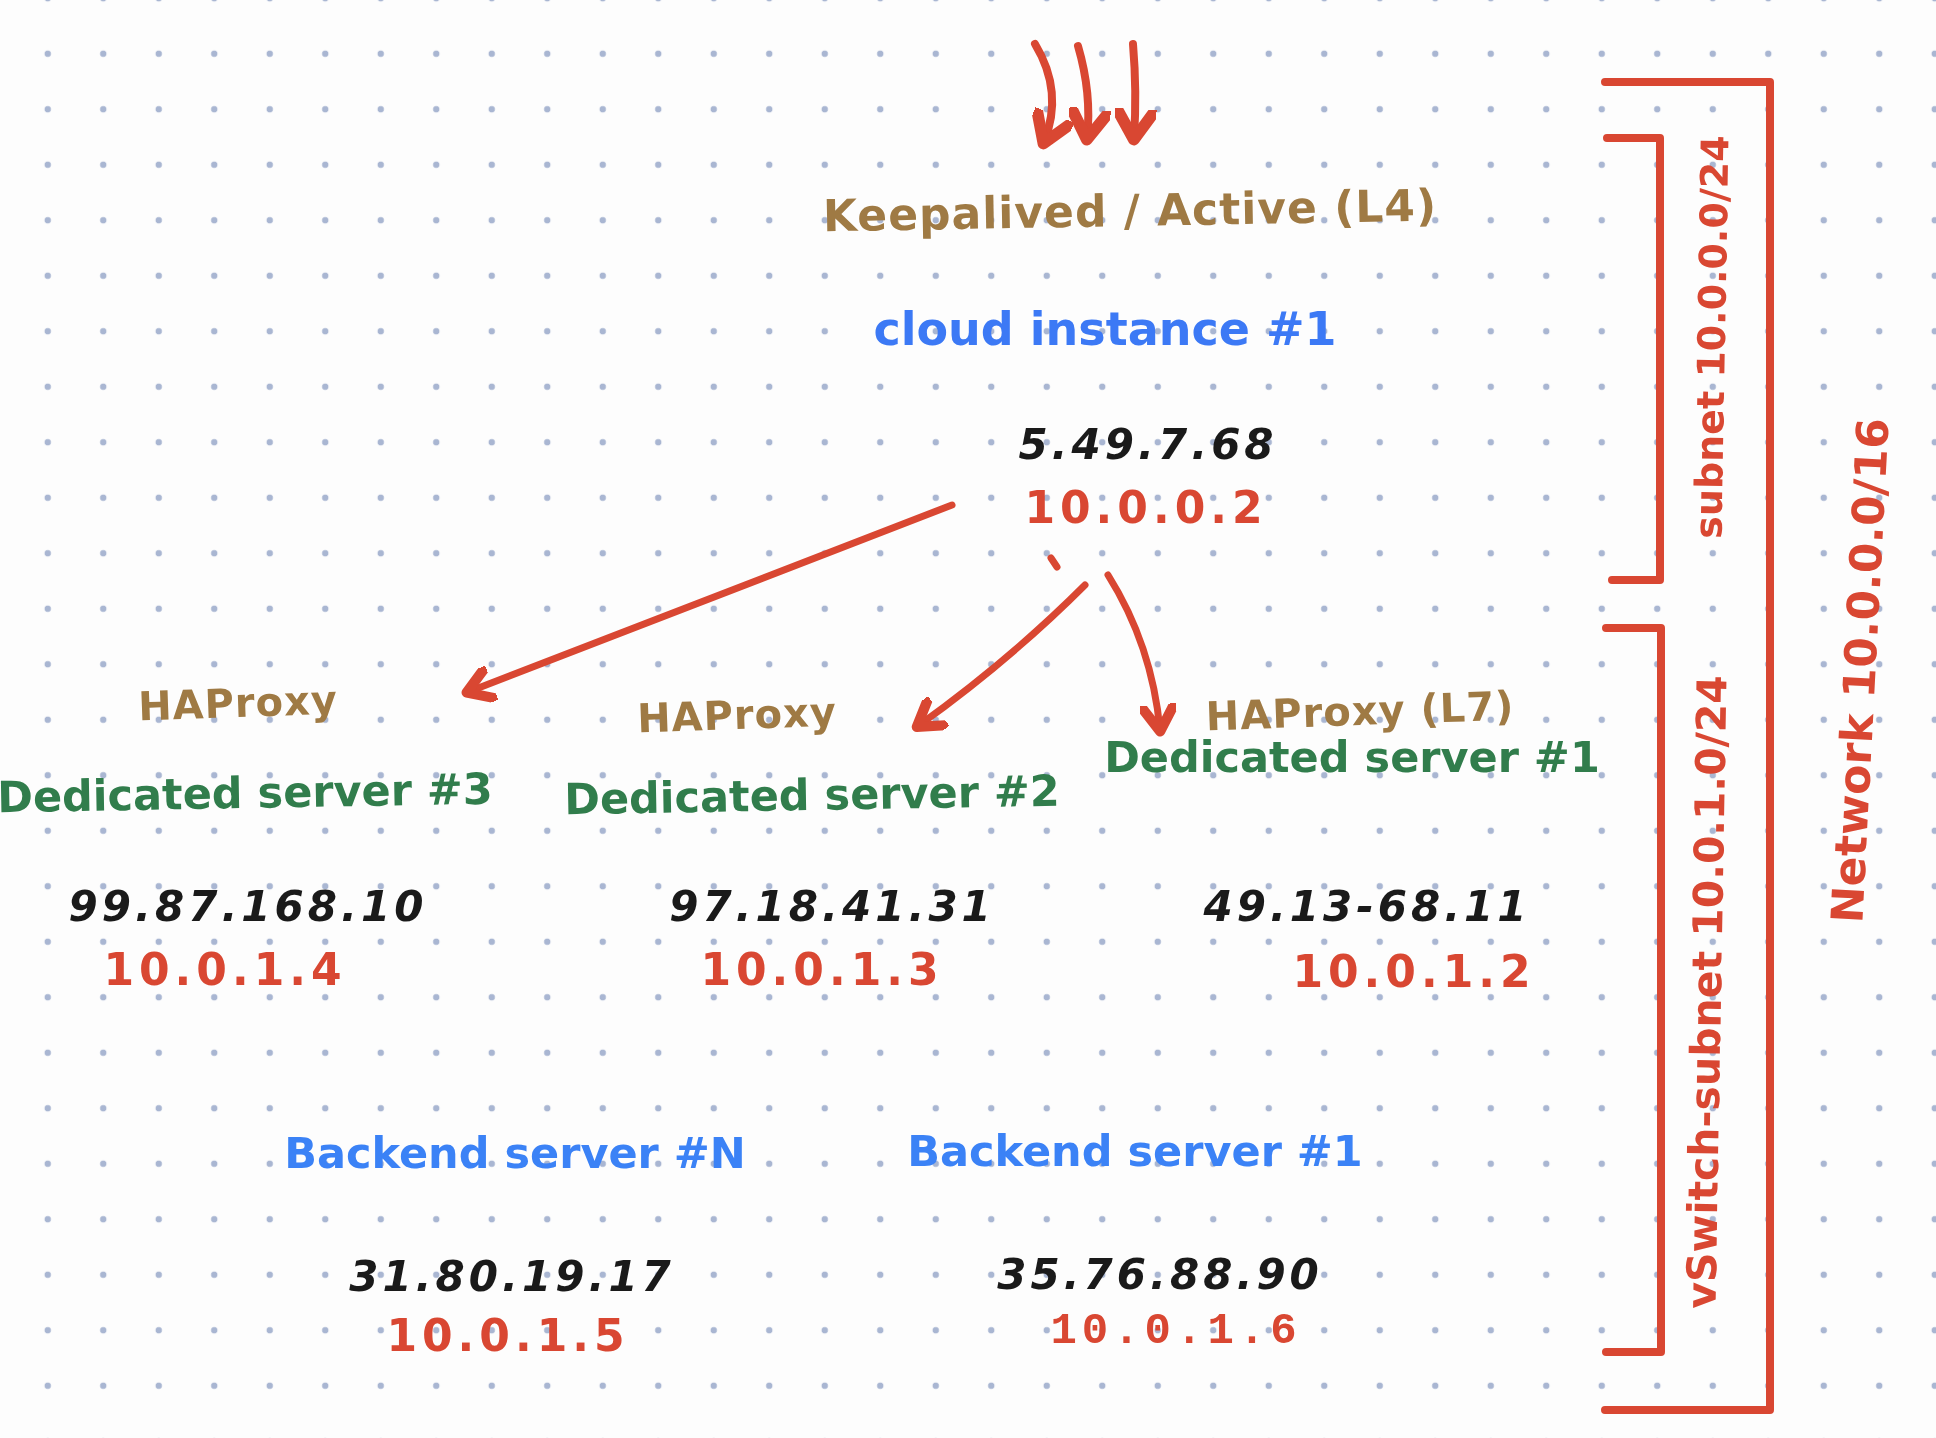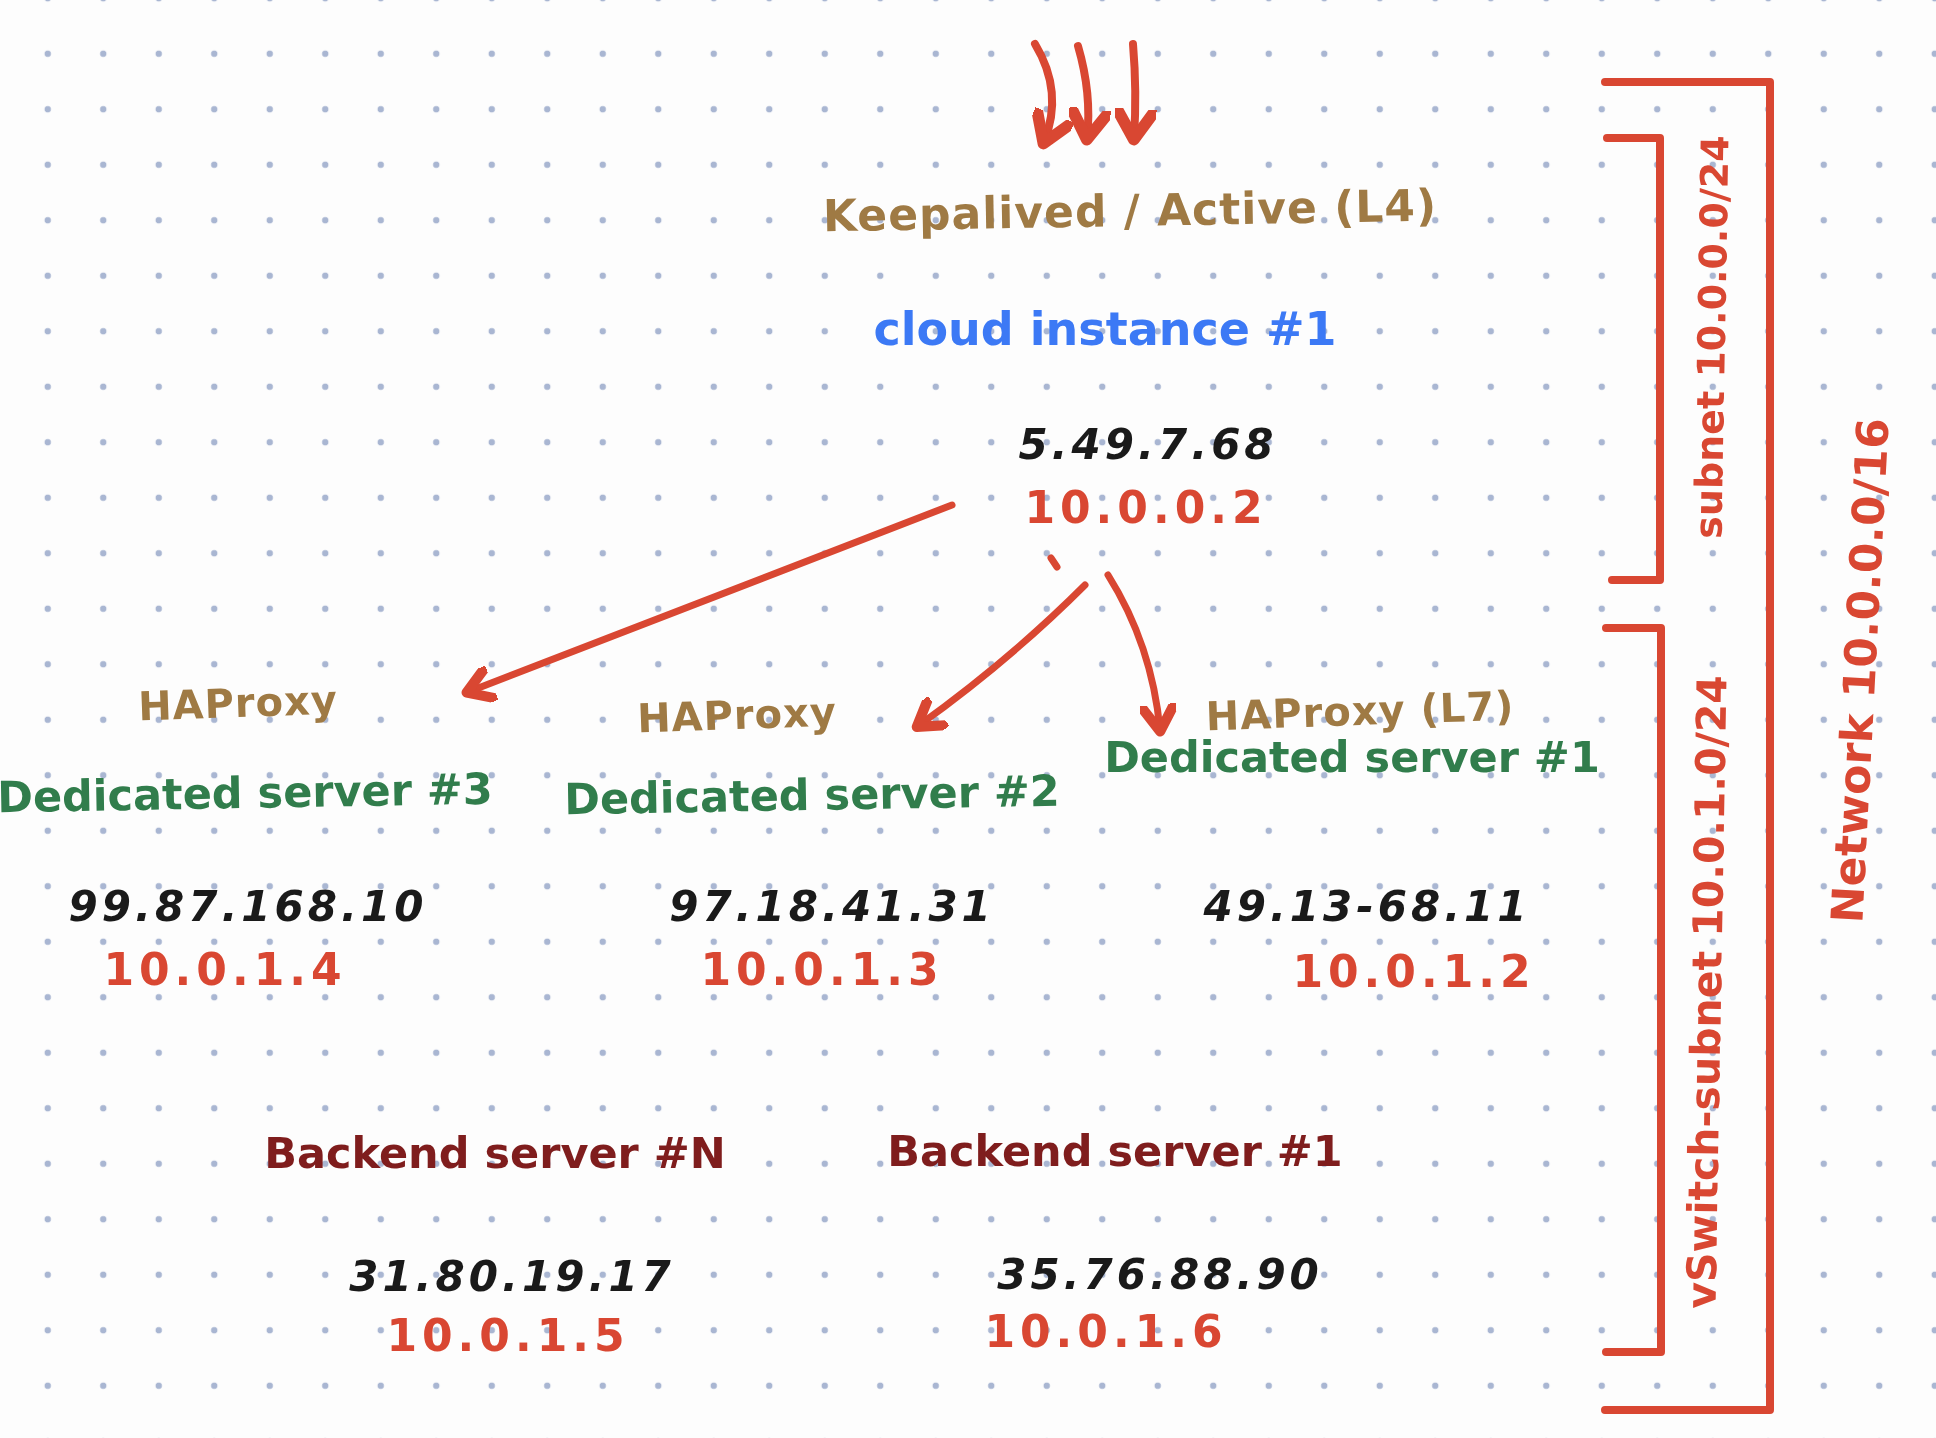--- a/index.html
+++ b/index.html
@@ -18,21 +18,21 @@
   }
   .txt{
     position:absolute;
     white-space:nowrap;
     font-weight:700;
     transform:translateX(-50%);
   }
   .brown{color:#9f7a44;}
   .blue{color:#3c79f5;}
   .green{color:#317d4c;}
-  .purple{color:#7f1d1d;}
+  .purple{color:#3b82f6;margin-left:20px;}
   .ink{color:#1a1a1a;font-style:italic;}
   .red{color:#d94732;}
   .role{font-size:40px;letter-spacing:1px;}
   .server{font-size:43px;}
   .pubip{font-size:42px;letter-spacing:4px;}
   .privip{font-size:44px;letter-spacing:5px;}
   .side{
     font-size:40px;
     transform-origin:center center;
     transform:translateX(-50%) rotate(-89deg) ;
@@ -94,17 +94,17 @@
 <div class="txt green server" style="left:1352px;top:732px;">Dedicated server #1</div>
 <div class="txt ink pubip" style="left:1367px;top:882px;">49.13-68.11</div>
 <div class="txt red privip" style="left:1370px;top:946px;margin-left:44px;">10.0.1.2</div>
 
 <div class="txt purple server" style="left:495px;top:1128px;">Backend server #N</div>
 <div class="txt ink pubip" style="left:512px;top:1252px;">31.80.19.17</div>
 <div class="txt red privip" style="left:508px;top:1310px;">10.0.1.5</div>
 
 <div class="txt purple server" style="left:1115px;top:1126px;">Backend server #1</div>
 <div class="txt ink pubip" style="left:1160px;top:1250px;">35.76.88.90</div>
-<div class="txt red privip" style="left:1106px;top:1306px;">10.0.1.6</div>
+<div class="txt red privip" style="left:1176px;top:1306px;font-family:Liberation Mono, monospace;">10.0.1.6</div>
 
 <div class="txt red side" style="left:1712px;top:315px;font-size:38px;">subnet 10.0.0.0/24</div>
 <div class="txt red side" style="left:1707px;top:968px;font-size:41px;">vSwitch-subnet 10.0.1.0/24</div>
 <div class="txt red side" style="left:1860px;top:645px;font-size:44px;transform:translateX(-50%) rotate(-87deg);">Network 10.0.0.0/16</div>
 
 </body></html>

